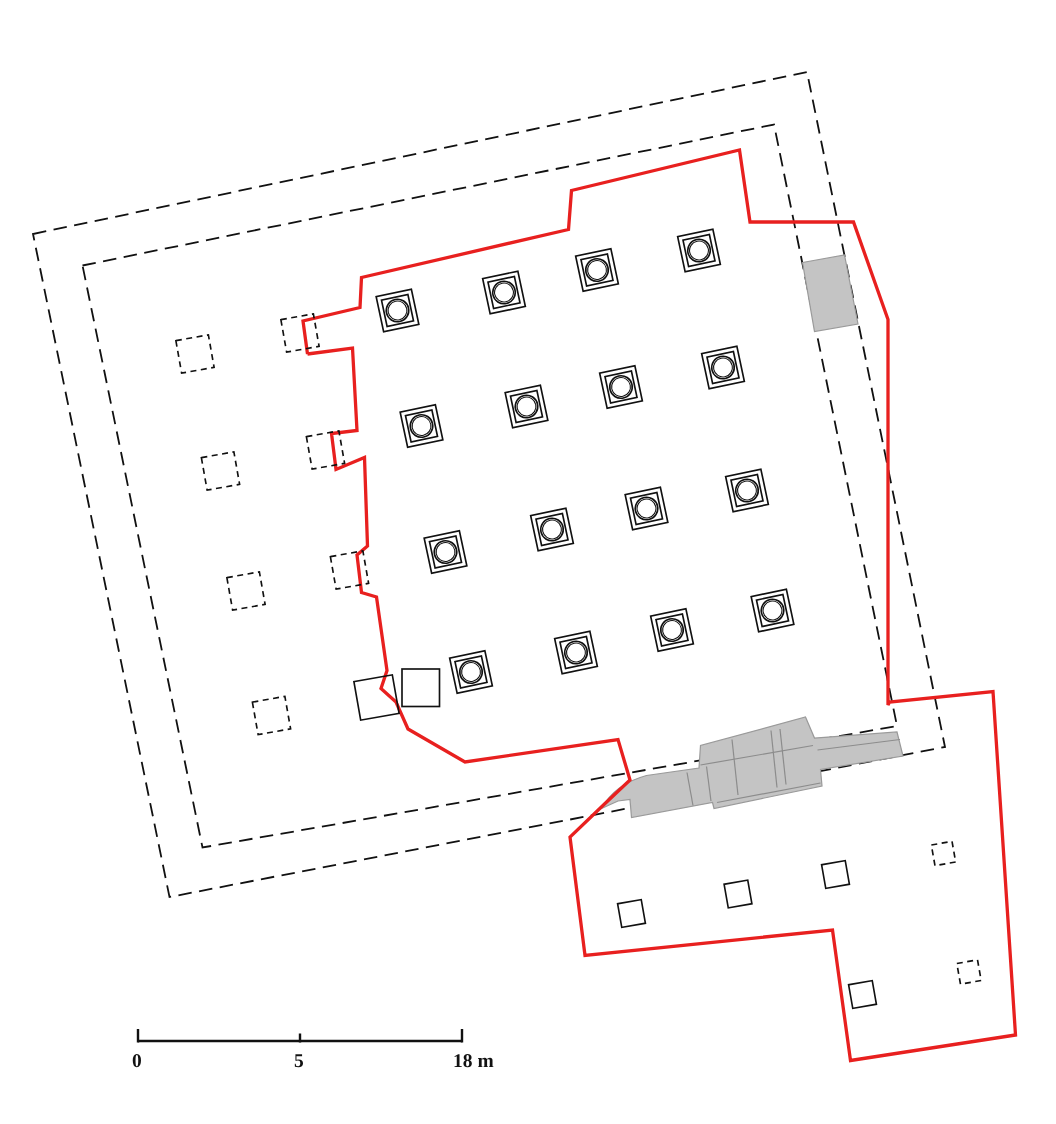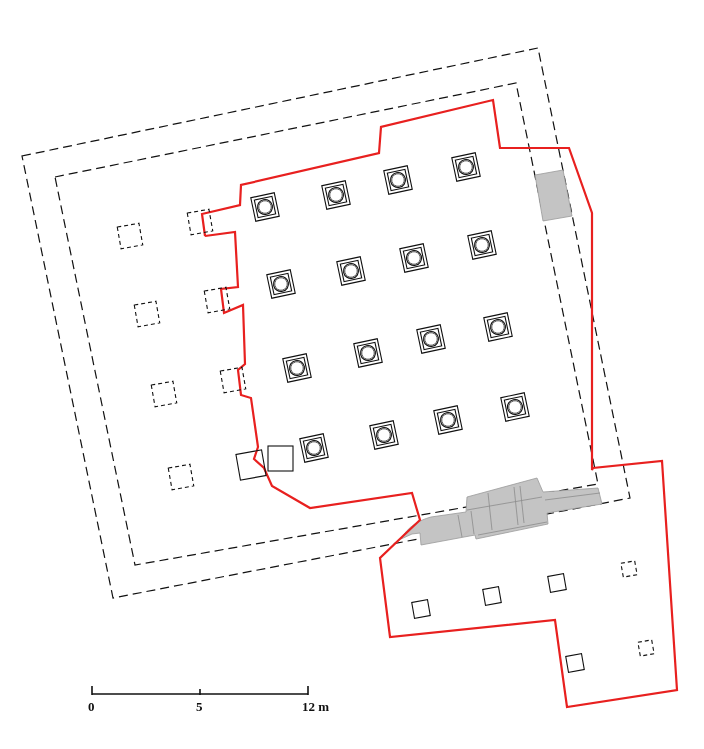--- a/index.html
+++ b/index.html
@@ -167,13 +167,13 @@
   <g>
     <line class="scale-line" x1="92" y1="694" x2="308" y2="694"></line>
     <line class="scale-line" x1="92" y1="686" x2="92" y2="695"></line>
     <line class="scale-line" x1="200" y1="689" x2="200" y2="695"></line>
     <line class="scale-line" x1="308" y1="686" x2="308" y2="695"></line>
   </g>
 </svg>
 
 <span class="scale-label" style="left:88px; top:699px;">0</span>
 <span class="scale-label" style="left:196px; top:699px;">5</span>
-<span class="scale-label" style="left:302px; top:699px;">12 m</span>
+<span class="scale-label" style="left:302px; top:699px;">18 m</span>
 
 </body></html>

